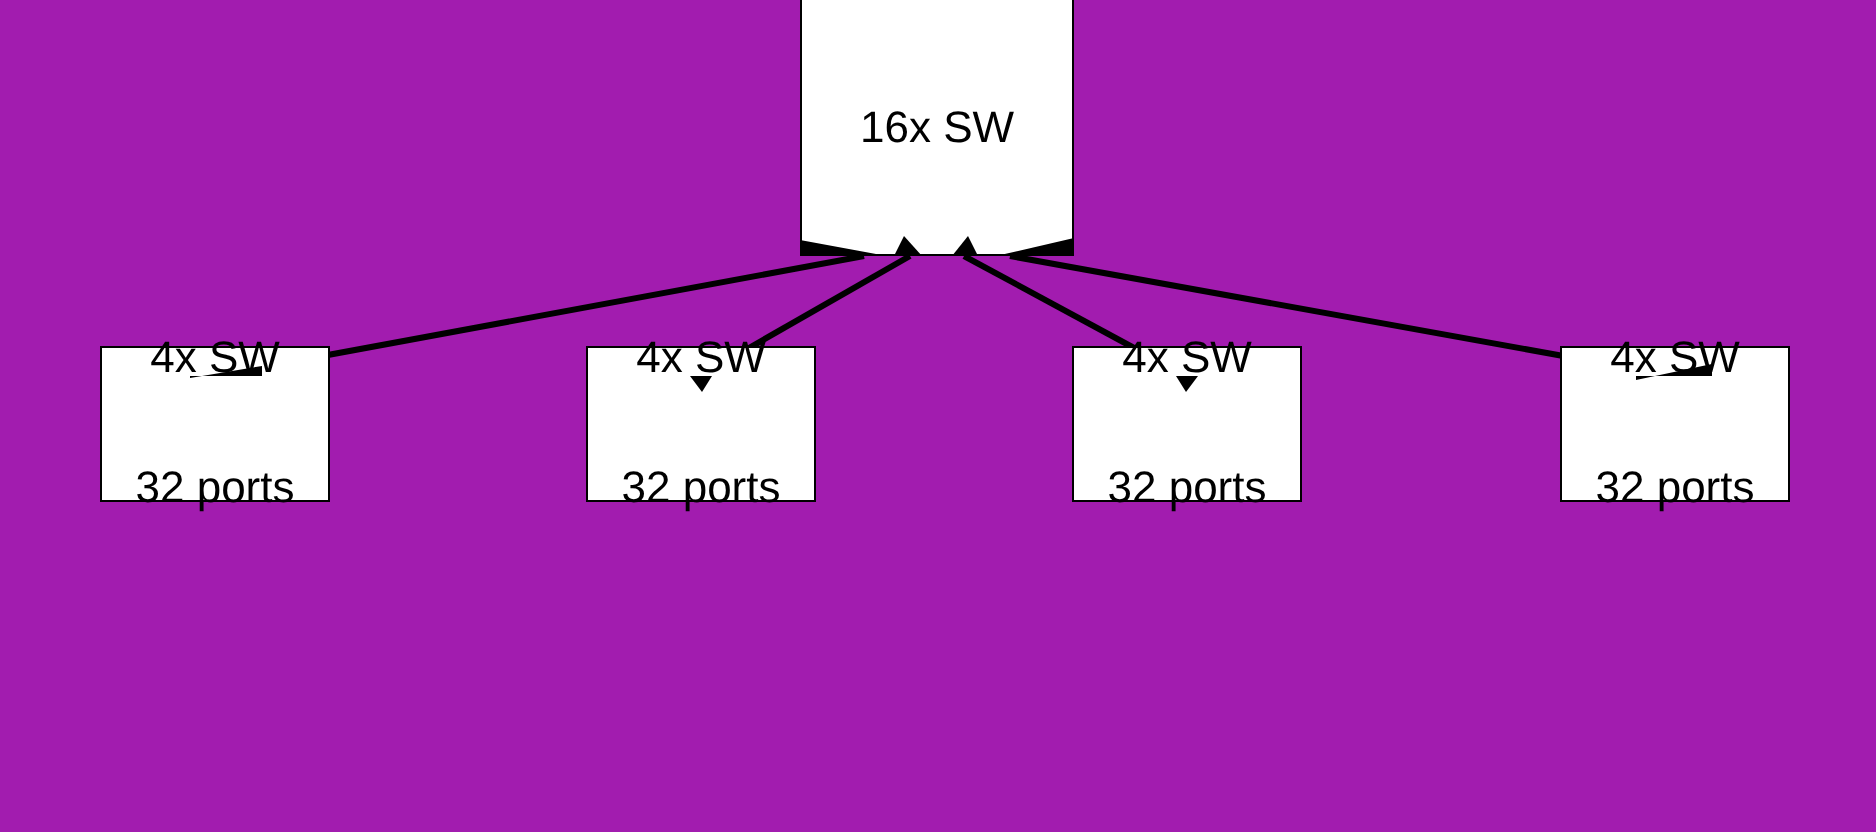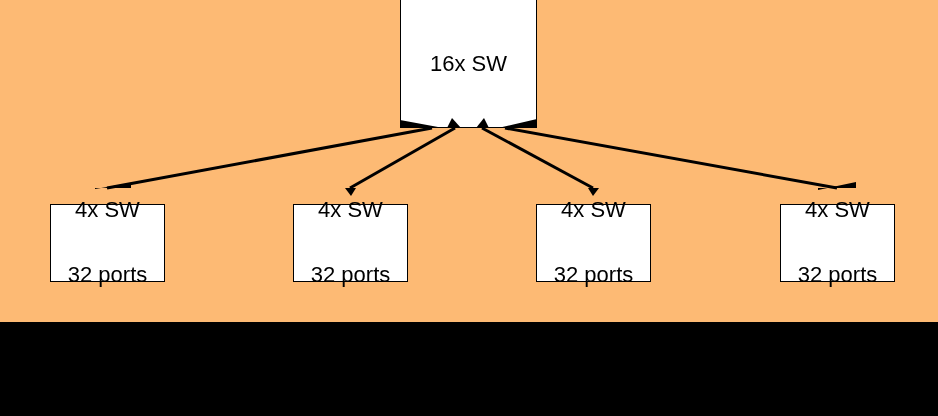--- a/index.html
+++ b/index.html
@@ -7,22 +7,22 @@
     margin: 0;
     padding: 0;
   }
   body {
     background: #000000;
     font-family: "Liberation Sans", sans-serif;
   }
   #diagram-root {
     position: relative;
     width: 938px;
-    height: 322px;
-    background: #fdba74;
+    height: 416px;
+    background: #a21caf;
     overflow: hidden;
   }
   
   #link-layer {
     position: absolute;
     left: 0;
     top: 0;
     width: 938px;
     height: 416px;
     z-index: 1;
@@ -64,21 +64,21 @@
     width: 137px;
     height: 140px;
     border-top: none;
   }
   #spine-node .node-line {
     font-size: 22px;
   }
   #spine-node .spine-line-1 { margin-top: 14px; }
   
   .leaf-node {
-    top: 204px;
+    top: 173px;
     width: 115px;
     height: 78px;
     gap: 36px;
   }
   .leaf-node .node-line {
     font-size: 22px;
   }
   #leaf-node-1 { left: 50px; }
   #leaf-node-2 { left: 293px; }
   #leaf-node-3 { left: 536px; }

